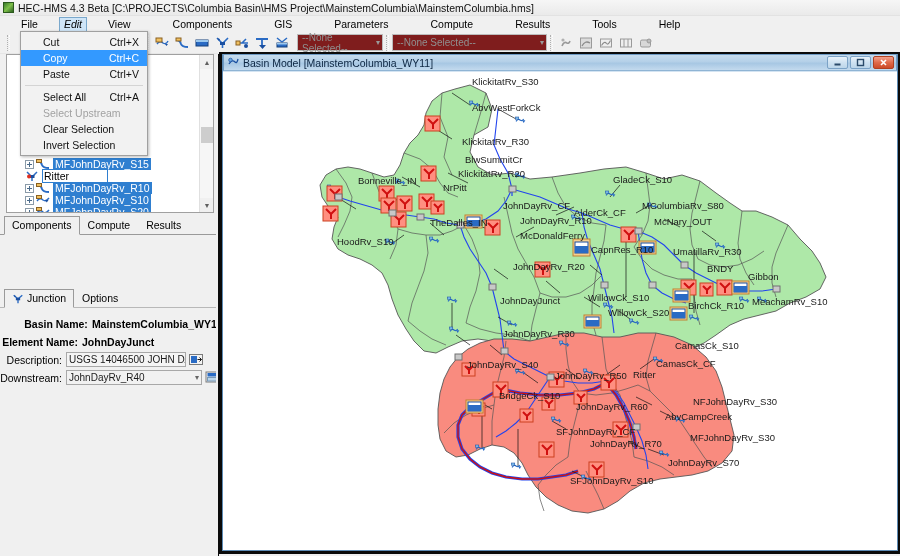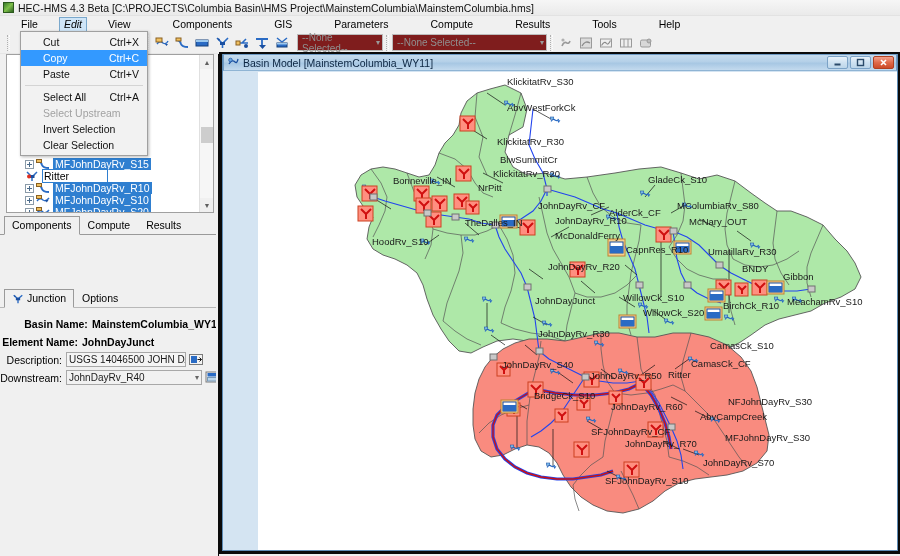--- a/index.html
+++ b/index.html
@@ -217,21 +217,21 @@
     background: linear-gradient(to bottom,#eaf3fb 0%, #cfe2f1 50%, #bcd6ea 100%);
     display: flex; align-items: center; justify-content: center;
     position: relative;
   }
   .winbtn.close {
     background: linear-gradient(to bottom,#f3a08c 0%, #e06a4a 50%, #cc4a28 100%);
     border-color: #b04020;
   }
   #bwcanvas {
     position: absolute; top: 18px; left: 0; right: 0; bottom: 0;
-    background: #ffffff; overflow: hidden; margin-left: 35px;
+    background: #ffffff; overflow: hidden;
   }
   #bwcanvas svg { display: block; }
   .maplabel {
     font-family: "Liberation Sans", sans-serif;
     font-size: 9.5px; fill: #1a1a1a;
   }
 
   
   #editmenu {
     position: absolute; top: 31px; left: 20px; width: 128px;
@@ -1093,22 +1093,22 @@
     <div class="emsep"></div>
     <div class="emitem">
       <span>Select All</span>
       <span class="emkey">Ctrl+A</span>
     </div>
     <div class="emitem dis">
       <span>Select Upstream</span>
       <span class="emkey"></span>
     </div>
     <div class="emitem">
+      <span>Clear Selection</span>
+      <span class="emkey"></span>
+    </div>
+    <div class="emitem">
       <span>Invert Selection</span>
       <span class="emkey"></span>
     </div>
-    <div class="emitem">
-      <span>Clear Selection</span>
-      <span class="emkey"></span>
-    </div>
   </div>
 
 </div>
 
 </body></html>

